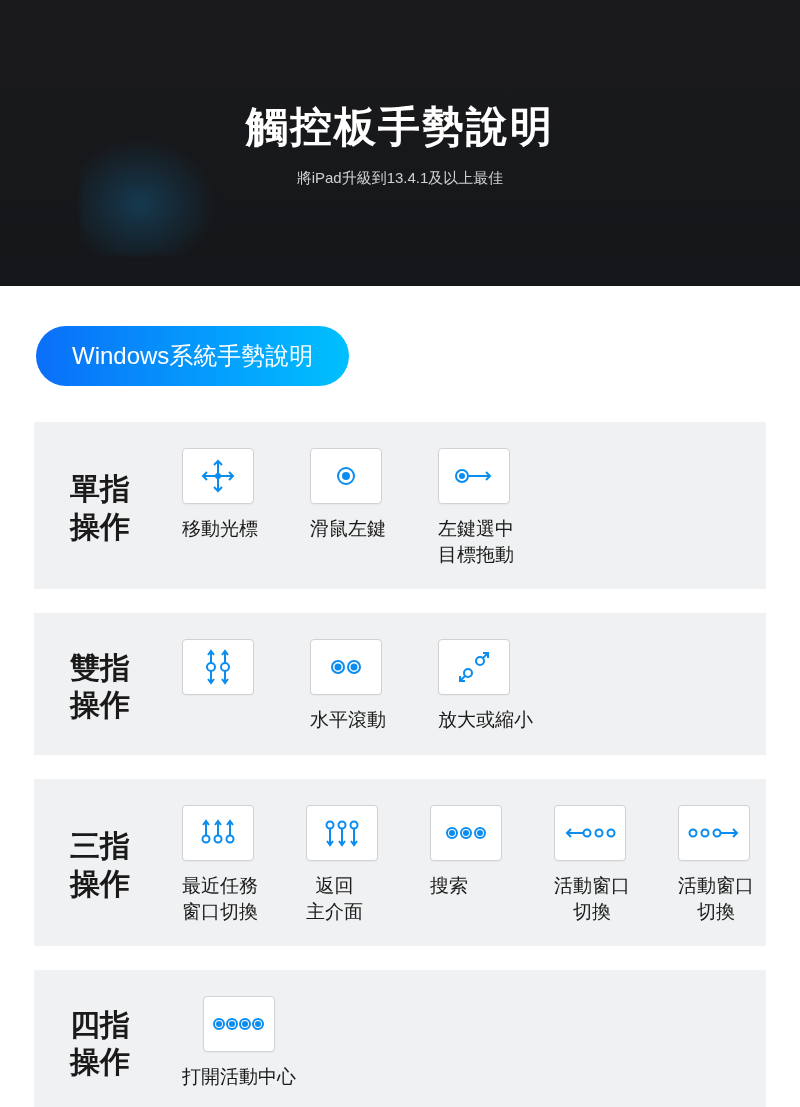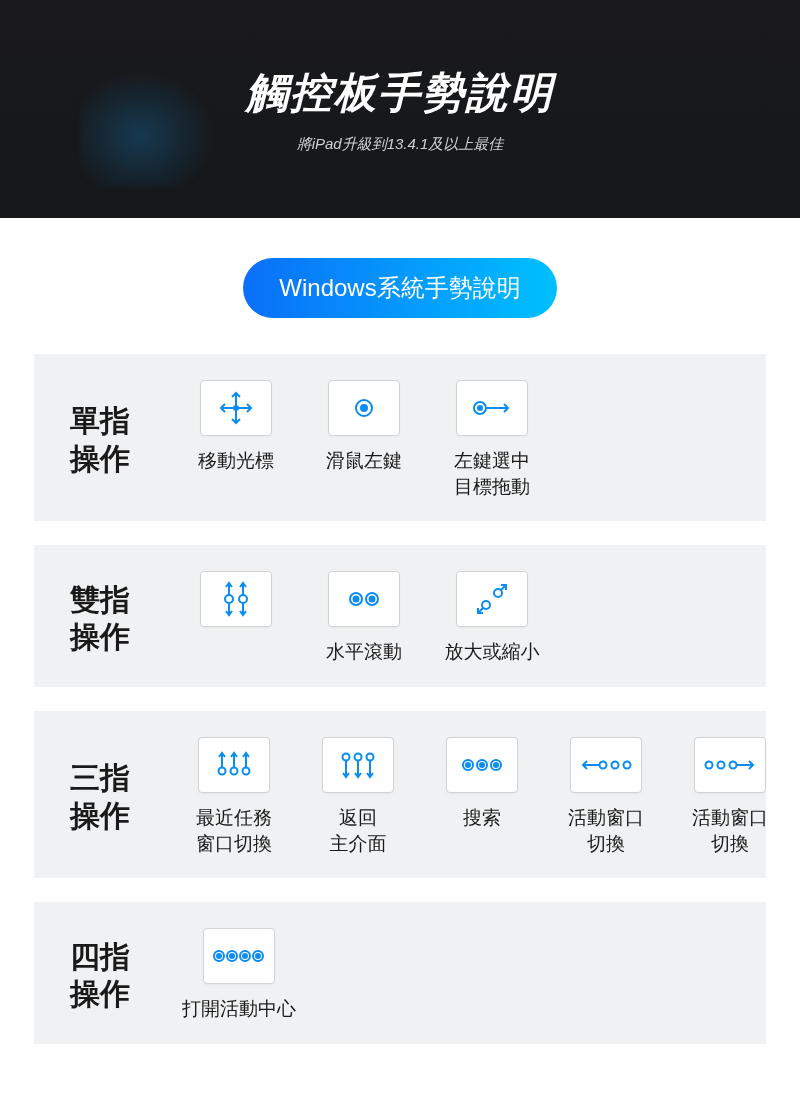--- a/index.html
+++ b/index.html
@@ -4,30 +4,29 @@
 <style>
 * { margin: 0; padding: 0; box-sizing: border-box; }
 body {
   width: 800px;
   height: 1107px;
   font-family: "Microsoft YaHei", "PingFang TC", sans-serif;
   background: #ffffff;
 }
 .header {
   width: 100%;
-  height: 218px;
+  height: 286px;
   background: linear-gradient(to bottom, #1a1a1c 0%, #15171a 100%);
   color: #ffffff;
   display: flex;
   flex-direction: column;
   align-items: center;
   justify-content: center;
   gap: 14px;
   position: relative;
-  font-style: italic;
 }
 .header::before {
   content: "";
   position: absolute;
   left: 80px;
   bottom: 30px;
   width: 150px;
   height: 130px;
   background: radial-gradient(ellipse at 40% 60%, rgba(20,120,180,0.35) 0%, rgba(20,120,180,0.0) 60%);
   filter: blur(2px);
@@ -37,22 +36,23 @@
   font-size: 42px;
   font-weight: 700;
   letter-spacing: 2px;
 }
 .header p {
   font-size: 15px;
   color: #d0d0d0;
 }
 .badge-wrap {
   display: flex;
-  justify-content: center;
+  justify-content: flex-start;
   margin: 40px 0 36px;
+  padding-left: 36px;
 }
 .badge {
   background: linear-gradient(90deg, #0a6ff9 0%, #00c0ff 100%);
   color: #ffffff;
   font-size: 24px;
   padding: 14px 36px;
   border-radius: 999px;
   font-weight: 400;
 }
 .content {
@@ -76,21 +76,21 @@
 }
 .gestures {
   display: flex;
   gap: 20px;
   align-items: flex-start;
   flex: 1;
 }
 .gesture {
   display: flex;
   flex-direction: column;
-  align-items: center;
+  align-items: flex-start;
   width: 108px;
 }
 .gesture-three .gesture { width: 104px; }
 .icon-box {
   width: 72px;
   height: 56px;
   background: #ffffff;
   border: 1px solid #d0d2d5;
   border-radius: 4px;
   display: flex;

